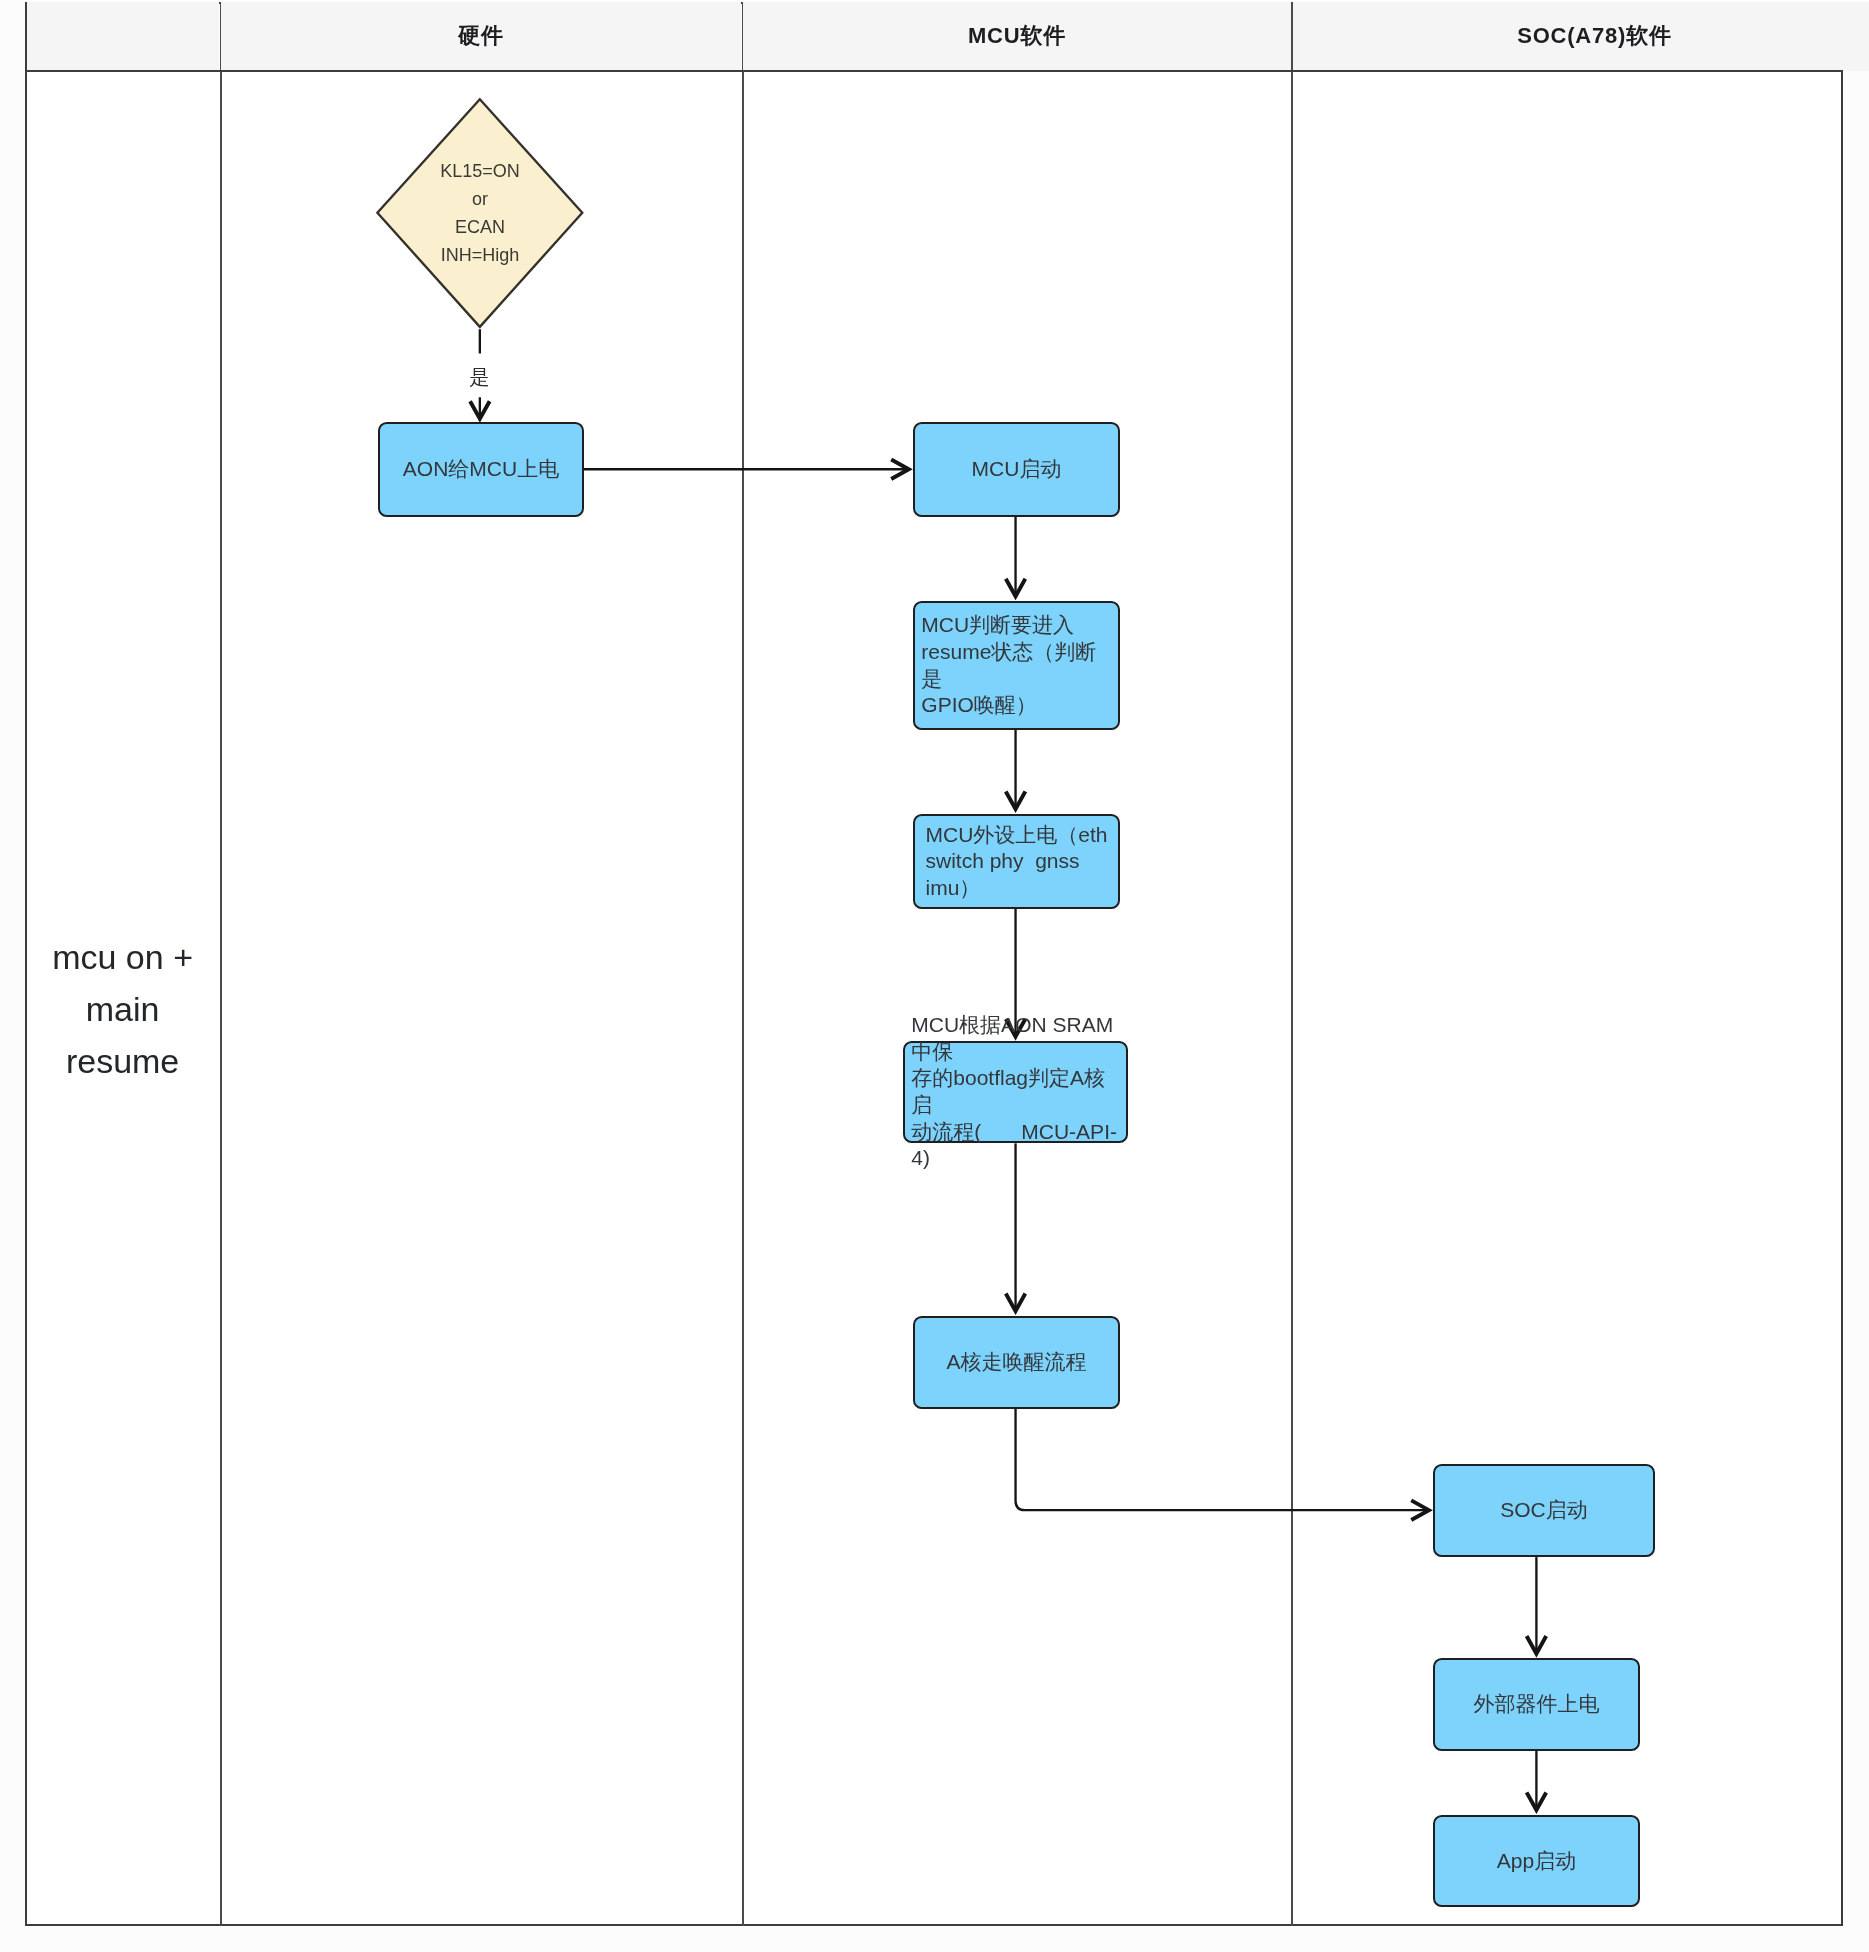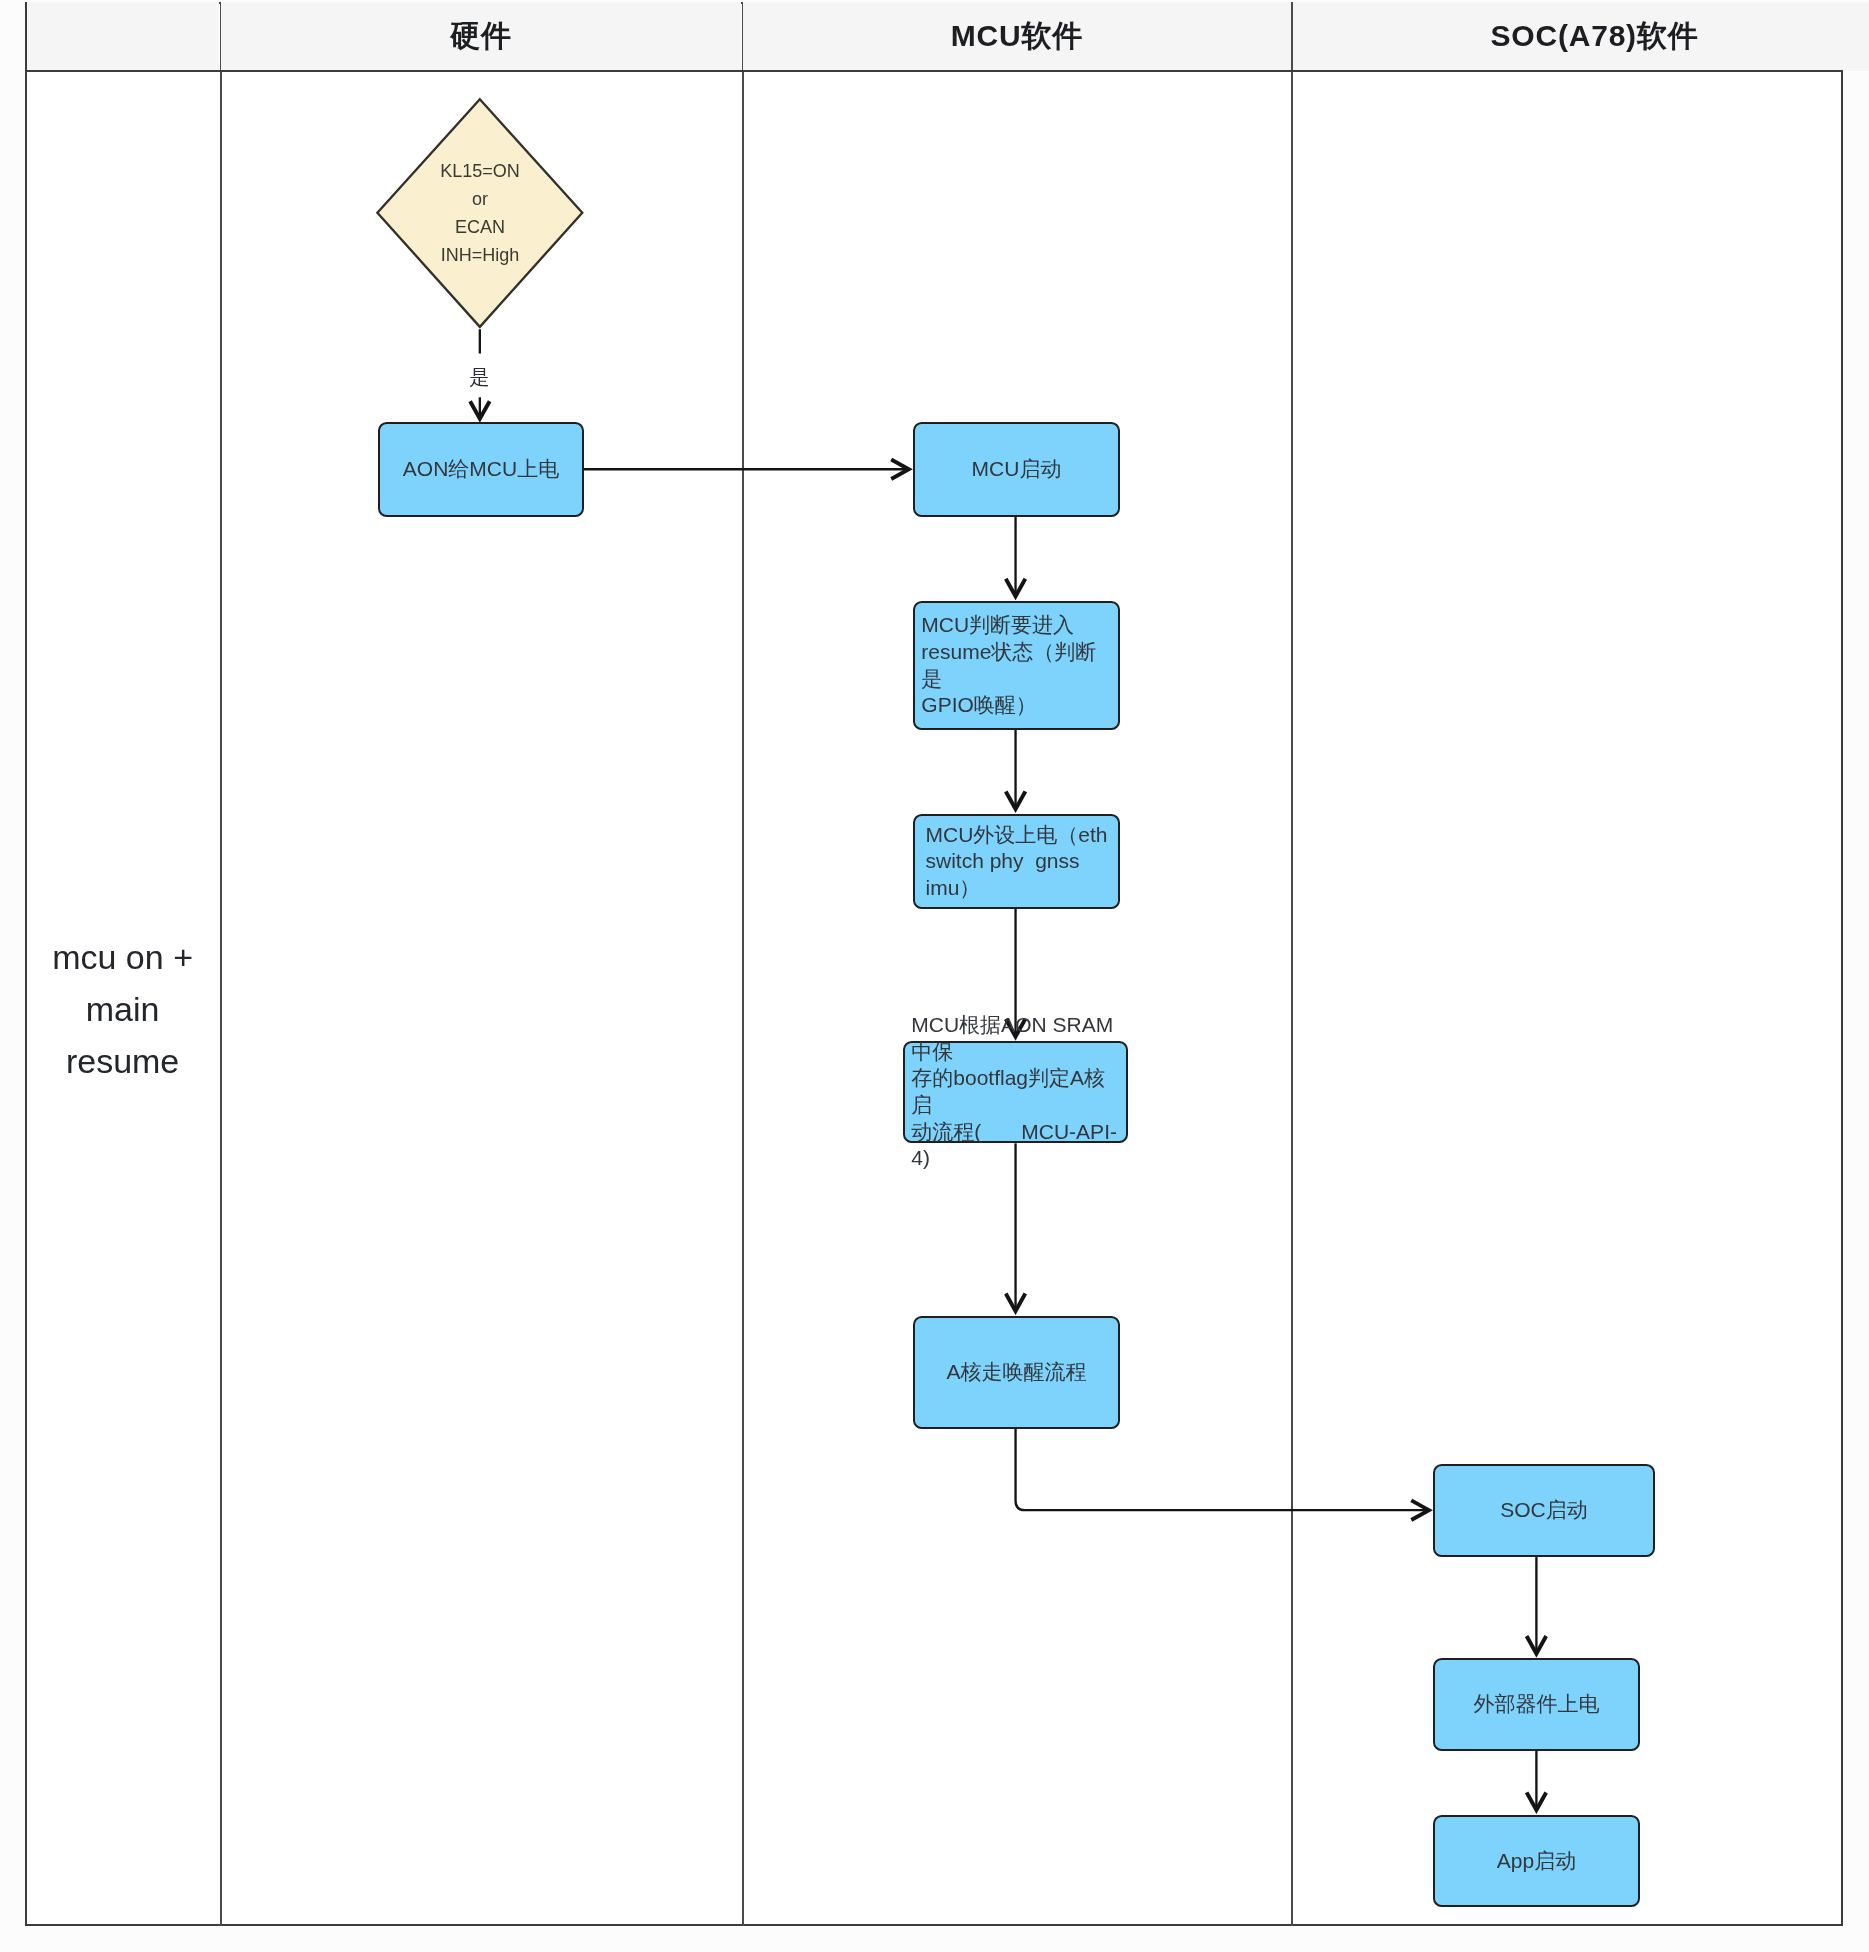--- a/index.html
+++ b/index.html
@@ -13,21 +13,21 @@
   }
   
   .table-frame{
     position:absolute;left:25px;top:1.6px;width:1818px;height:1924px;
     background:#ffffff;border:2.3px solid #3c3c3c;
   }
   .vdiv{position:absolute;top:1.6px;height:1924px;width:1.6px;background:#4b4b4b;}
   .header-cell{
     position:absolute;top:1.6px;height:69px;background:#f5f5f5;
     display:flex;align-items:center;justify-content:center;
-    font-size:30px;font-weight:700;color:#1c1e21;letter-spacing:0.8px;
+    font-size:22px;font-weight:700;color:#1c1e21;letter-spacing:0.8px;
   }
   .header-bottom{position:absolute;left:25px;top:70px;width:1818px;height:2.3px;background:#3c3c3c;}
   .row-label{
     position:absolute;left:26.6px;top:860px;width:192px;height:297px;
     display:flex;align-items:center;justify-content:center;text-align:center;
     font-size:34px;line-height:52px;white-space:pre-line;color:#23262a;
   }
   
   .node{
     position:absolute;
@@ -117,21 +117,21 @@
 switch phy  gnss
 imu）</div>
   </div>
 
   <div class="node" style="left:903px;top:1041px;width:225px;height:102px">
     <div class="node-text"><span>MCU根据AON SRAM中保
 存的bootflag判定A核启
 动流程(</span><b>MCU-API-4</b><span>)</span></div>
   </div>
 
-  <div class="node" style="left:913px;top:1316px;width:207px;height:113px">
+  <div class="node" style="left:913px;top:1316px;width:207px;height:93px">
     <div class="node-text">A核走唤醒流程</div>
   </div>
 
   <div class="node" style="left:1433px;top:1464px;width:222px;height:93px">
     <div class="node-text">SOC启动</div>
   </div>
 
   <div class="node" style="left:1433px;top:1658px;width:207px;height:93px">
     <div class="node-text">外部器件上电</div>
   </div>

